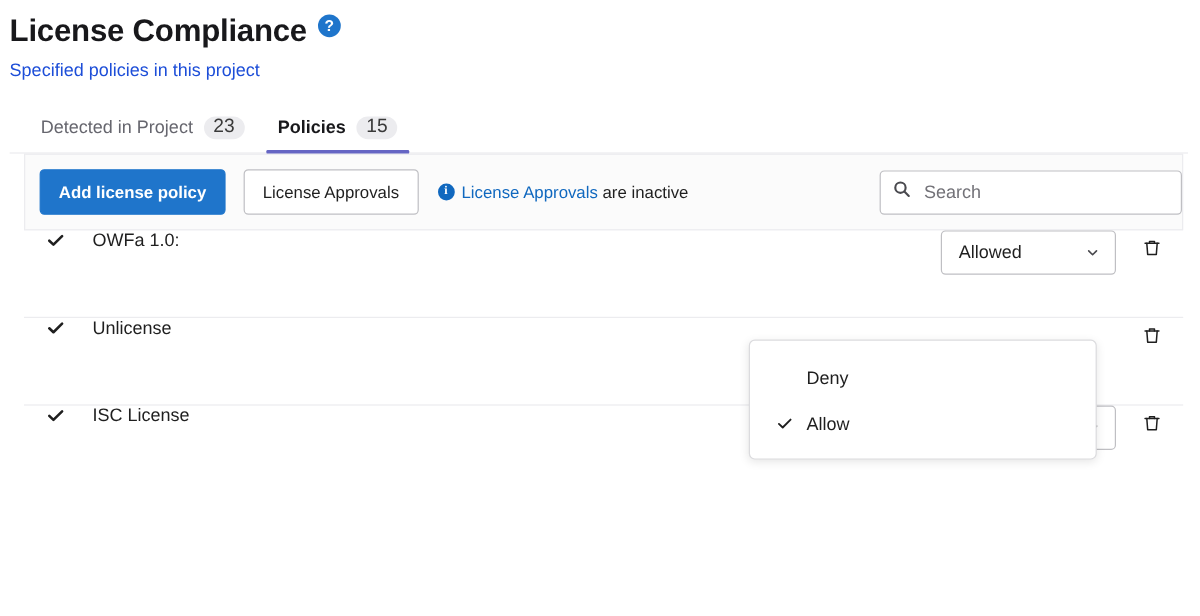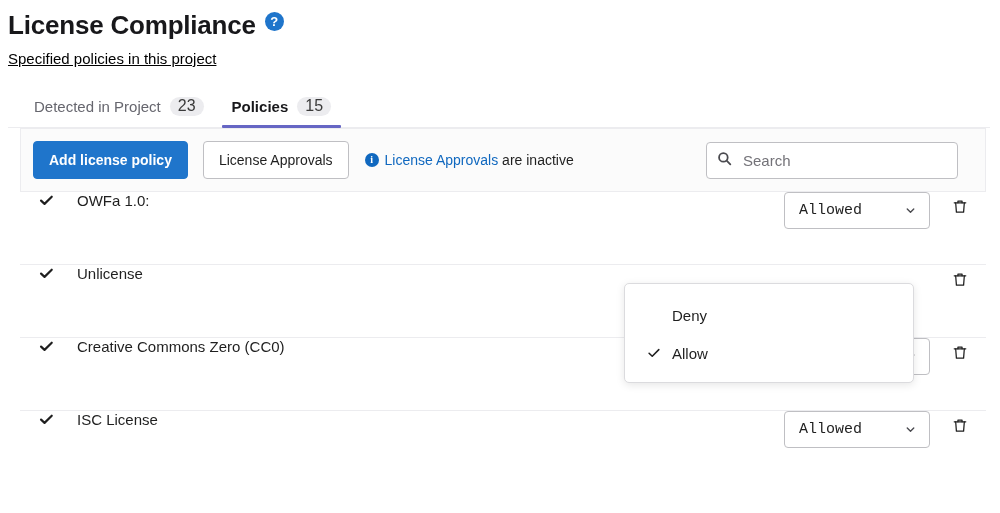--- a/index.html
+++ b/index.html
@@ -33,24 +33,23 @@
     color: #fff;
     font-size: 13px;
     font-weight: bold;
     display: flex; align-items: center; justify-content: center;
     line-height: 1;
     cursor: pointer;
     margin-top: 4px;
   }
   .subtitle {
     font-size: 15px;
-    color: #000000;
+    color: #1d4ed8;
     margin-top: 7px;
     line-height: 20px;
-    text-decoration: underline;
   }
 
   
   .tabs {
     display: flex;
     align-items: flex-end;
     margin-top: 26px;
     padding-left: 20px;
     gap: 0;
     position: relative;
@@ -94,21 +93,21 @@
 
   
   .toolbar {
     margin: 0 14px 0 20px;
     background: #fbfbfb;
     border: 1px solid #ececef;
     border-bottom: 1px solid #ececef;
     display: flex;
     align-items: center;
     height: 64px;
-    padding: 0 27px 0 12px;
+    padding: 0 0 0 12px;
   }
   .btn-primary {
     background: #1f75cb;
     color: #fff;
     border: 1px solid #1f75cb;
     border-radius: 4px;
     font-size: 14px;
     font-weight: bold;
     padding: 9px 15px;
     cursor: pointer;
@@ -200,21 +199,20 @@
     border: 1px solid #bfbfc3;
     border-radius: 4px;
     display: flex;
     align-items: center;
     justify-content: space-between;
     padding: 0 12px 0 14px;
     font-size: 15px;
     color: #1f1f1f;
     cursor: pointer;
     flex: 0 0 auto;
-    font-family: Liberation Mono, monospace;
   }
   .chevron { color: #4a4a4f; display: flex; align-items: center; }
   .trash-btn {
     width: 32px; height: 32px;
     margin-left: 14px;
     display: flex; align-items: center; justify-content: center;
     cursor: pointer;
     background: none;
     border: none;
     flex: 0 0 auto;
@@ -340,72 +338,47 @@
         <span>
           <svg width="18" height="18" viewBox="0 0 20 20" fill="none" stroke="#1f1f1f" stroke-width="1.4" stroke-linecap="round" stroke-linejoin="round">
             <path d="M3.6 5.3 h12.8"></path>
             <path d="M7.7 5.3 V3.6 h4.6 V5.3"></path>
             <path d="M5.2 5.3 l0.8 10.4 h8 l0.8 -10.4"></path>
           </svg>
         </span>
       </button>
     </div>
 
+
     <div class="row">
       <span class="check-icon">
         <svg width="15" height="15" viewBox="0 0 16 16">
             <path d="M2.2 8.1 L5.9 11.6 L13.6 4.0" fill="none" stroke="#1f1f1f" stroke-width="2.3" stroke-linecap="round" stroke-linejoin="round"></path>
           </svg>
       </span>
-      <span class="row-label">Creative Commons Zero (CC0)</span>
+      <span class="row-label">ISC License</span>
       <div class="select-box">
         <span>Allowed</span>
         <span class="chevron">
           <svg width="13" height="13" viewBox="0 0 16 16">
               <path d="M4 6.2 L8 10.2 L12 6.2" fill="none" stroke="#4a4a4f" stroke-width="1.7" stroke-linecap="round" stroke-linejoin="round"></path>
             </svg>
         </span>
       </div>
       <button class="trash-btn">
         <span>
           <svg width="18" height="18" viewBox="0 0 20 20" fill="none" stroke="#1f1f1f" stroke-width="1.4" stroke-linecap="round" stroke-linejoin="round">
             <path d="M3.6 5.3 h12.8"></path>
             <path d="M7.7 5.3 V3.6 h4.6 V5.3"></path>
             <path d="M5.2 5.3 l0.8 10.4 h8 l0.8 -10.4"></path>
           </svg>
         </span>
       </button>
     </div>
 
-    <div class="row">
-      <span class="check-icon">
-        <svg width="15" height="15" viewBox="0 0 16 16">
-            <path d="M2.2 8.1 L5.9 11.6 L13.6 4.0" fill="none" stroke="#1f1f1f" stroke-width="2.3" stroke-linecap="round" stroke-linejoin="round"></path>
-          </svg>
-      </span>
-      <span class="row-label">ISC License</span>
-      <div class="select-box">
-        <span>Allowed</span>
-        <span class="chevron">
-          <svg width="13" height="13" viewBox="0 0 16 16">
-              <path d="M4 6.2 L8 10.2 L12 6.2" fill="none" stroke="#4a4a4f" stroke-width="1.7" stroke-linecap="round" stroke-linejoin="round"></path>
-            </svg>
-        </span>
-      </div>
-      <button class="trash-btn">
-        <span>
-          <svg width="18" height="18" viewBox="0 0 20 20" fill="none" stroke="#1f1f1f" stroke-width="1.4" stroke-linecap="round" stroke-linejoin="round">
-            <path d="M3.6 5.3 h12.8"></path>
-            <path d="M7.7 5.3 V3.6 h4.6 V5.3"></path>
-            <path d="M5.2 5.3 l0.8 10.4 h8 l0.8 -10.4"></path>
-          </svg>
-        </span>
-      </button>
-    </div>
-
   </div>
 
   <div class="dropdown">
     <div class="dd-item">
       <span class="dd-check"></span>
       <span>Deny</span>
     </div>
     <div class="dd-item">
       <span class="dd-check">
         <svg width="14" height="14" viewBox="0 0 16 16">

